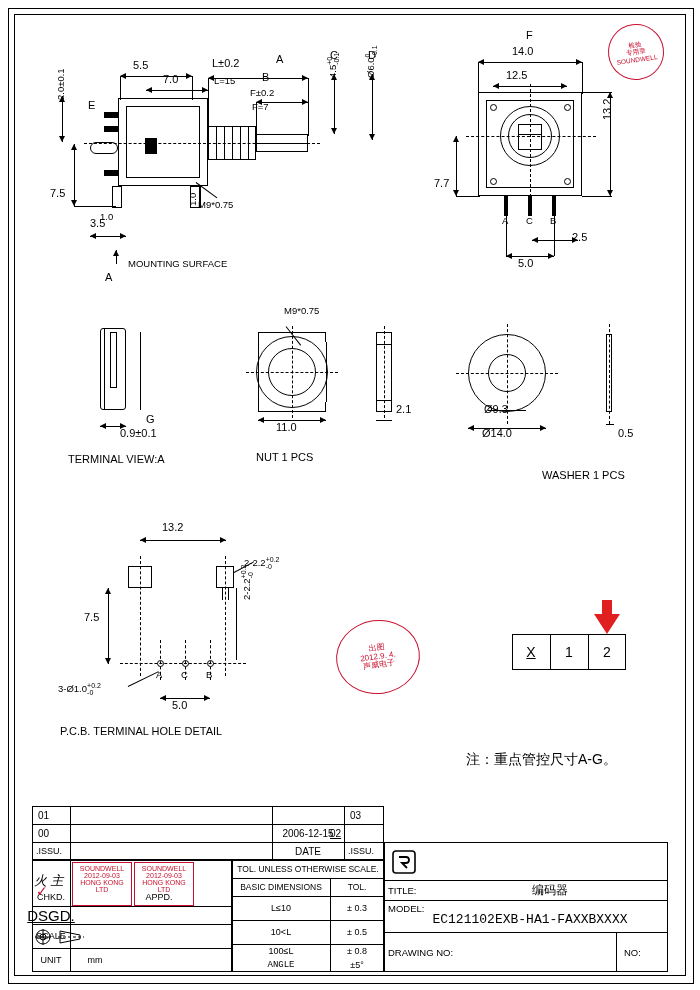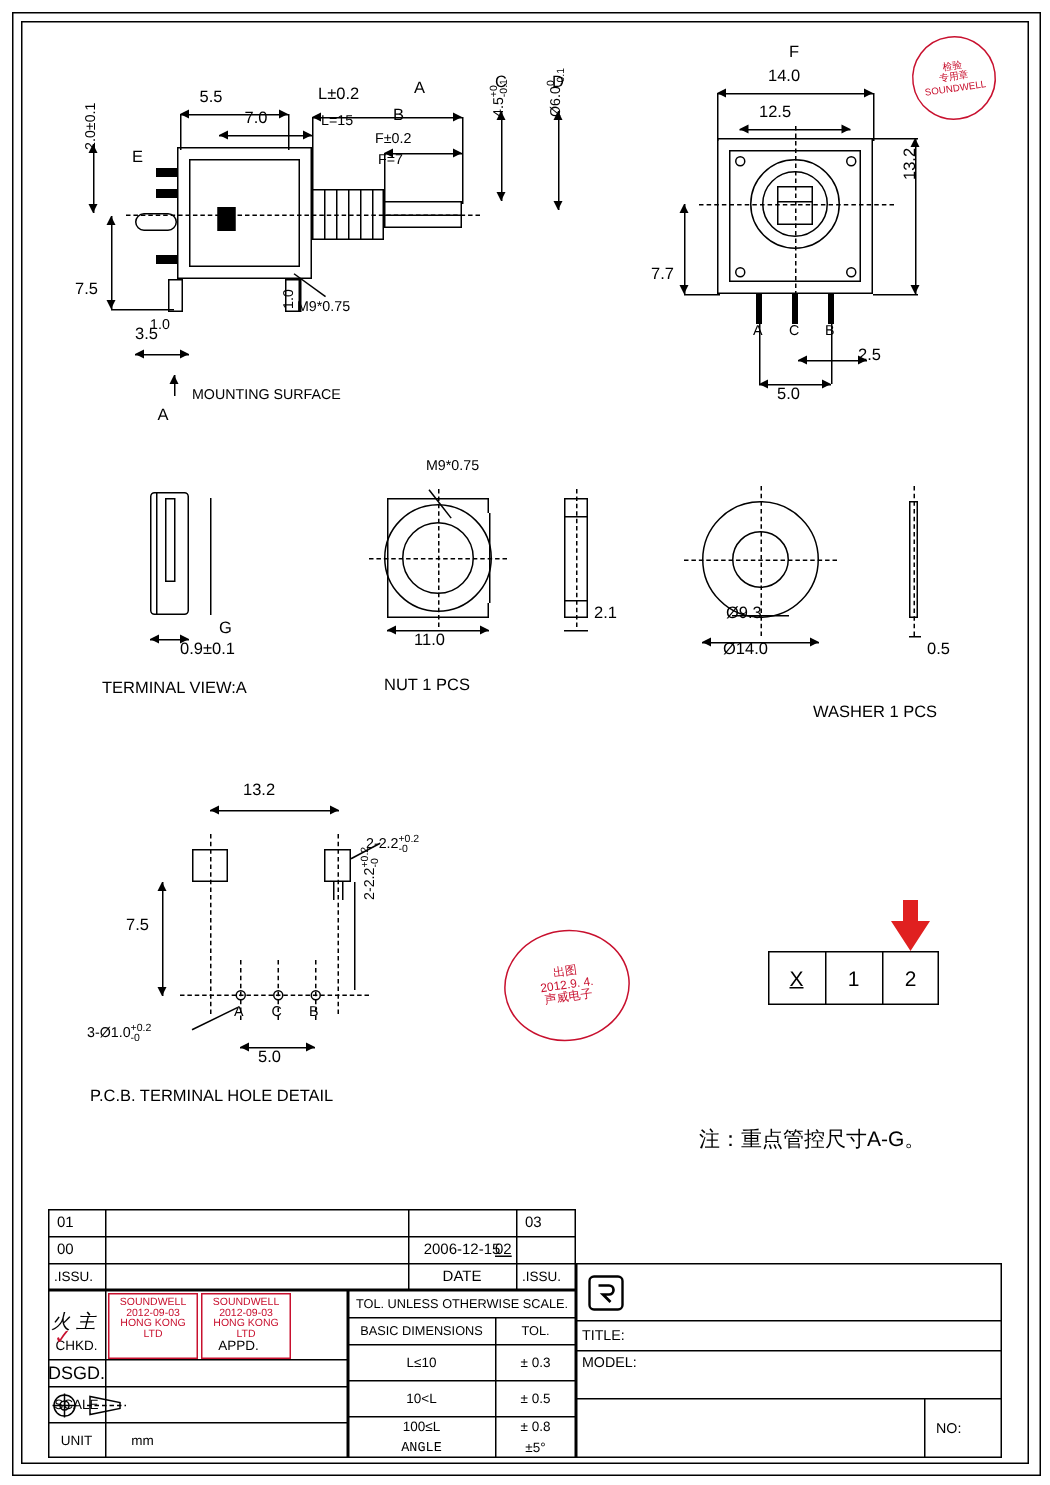--- a/index.html
+++ b/index.html
@@ -340,21 +340,21 @@
 
   <div class="tb-cell" style="left:32px;top:842px;width:38px;height:18px;justify-content:flex-start;padding-left:4px;font-size:9px;">.ISSU.</div>
   <div class="tb-cell" style="left:272px;top:842px;width:72px;height:18px;">DATE</div>
   <div class="tb-cell" style="left:344px;top:842px;width:40px;height:18px;justify-content:flex-start;padding-left:4px;font-size:9px;">.ISSU.</div>
 
   <div class="box" style="left:32px;top:860px;width:200px;height:112px;"></div>
   <div class="ln vl" style="left:70px;top:860px;height:112px;"></div>
   <div class="ln hl" style="left:32px;top:906px;width:200px;"></div>
   <div class="ln hl" style="left:32px;top:924px;width:200px;"></div>
   <div class="ln hl" style="left:32px;top:948px;width:200px;"></div>
-  <div class="tb-cell" style="left:32px;top:906px;width:38px;height:18px;font-size:12px;">DSGD.</div>
+  <div class="tb-cell" style="left:32px;top:906px;width:38px;height:18px;font-size:15px;text-decoration:underline;">DSGD.</div>
   <div class="tb-cell" style="left:32px;top:888px;width:38px;height:18px;font-size:9px;">CHKD.</div>
   <div class="tb-cell" style="left:140px;top:888px;width:38px;height:18px;font-size:9px;">APPD.</div>
   <div class="tb-cell" style="left:32px;top:924px;width:38px;height:24px;font-size:9px;">SCALE</div>
   <div class="tb-cell" style="left:32px;top:948px;width:38px;height:24px;font-size:9px;">UNIT</div>
   <div class="tb-cell" style="left:70px;top:948px;width:50px;height:24px;font-size:9px;">mm</div>
 
   <svg style="position:absolute;left:34px;top:928px;" width="60" height="18" viewBox="0 0 60 18">
     <circle cx="9" cy="9" r="7" fill="none" stroke="#000"></circle>
     <circle cx="9" cy="9" r="3" fill="none" stroke="#000"></circle>
     <line x1="1" y1="9" x2="17" y2="9" stroke="#000"></line>
@@ -397,17 +397,20 @@
   <div class="ln hl" style="left:384px;top:900px;width:284px;"></div>
   <div class="ln hl" style="left:384px;top:932px;width:284px;"></div>
   <div class="ln vl" style="left:616px;top:932px;height:40px;"></div>
 
   <svg style="position:absolute;left:392px;top:850px;" width="24" height="24" viewBox="0 0 24 24">
     <rect x="1" y="1" width="22" height="22" rx="3" fill="none" stroke="#000" stroke-width="1.6"></rect>
     <path d="M7 7h7a3 3 0 0 1 0 6h-4l5 5" fill="none" stroke="#000" stroke-width="1.8"></path>
   </svg>
 
   <div class="tb-cell" style="left:388px;top:880px;width:50px;height:20px;justify-content:flex-start;font-size:9.5px;">TITLE:</div>
+  <div class="tb-cell" style="left:440px;top:880px;width:220px;height:20px;font-size:12px;">编码器</div>
 
   <div class="tb-cell" style="left:388px;top:900px;width:50px;height:16px;justify-content:flex-start;font-size:9.5px;">MODEL:</div>
-
+  <div class="tb-cell mono" style="left:400px;top:908px;width:260px;height:22px;font-size:13px;">EC121102EXB-HA1-FAXXBXXXX</div>
+
+  <div class="tb-cell" style="left:388px;top:932px;width:74px;height:40px;justify-content:flex-start;font-size:9.5px;">DRAWING NO:</div>
   <div class="tb-cell" style="left:618px;top:932px;width:50px;height:40px;justify-content:flex-start;padding-left:6px;font-size:9.5px;">NO:</div>
 </div>
 
 </body></html>

